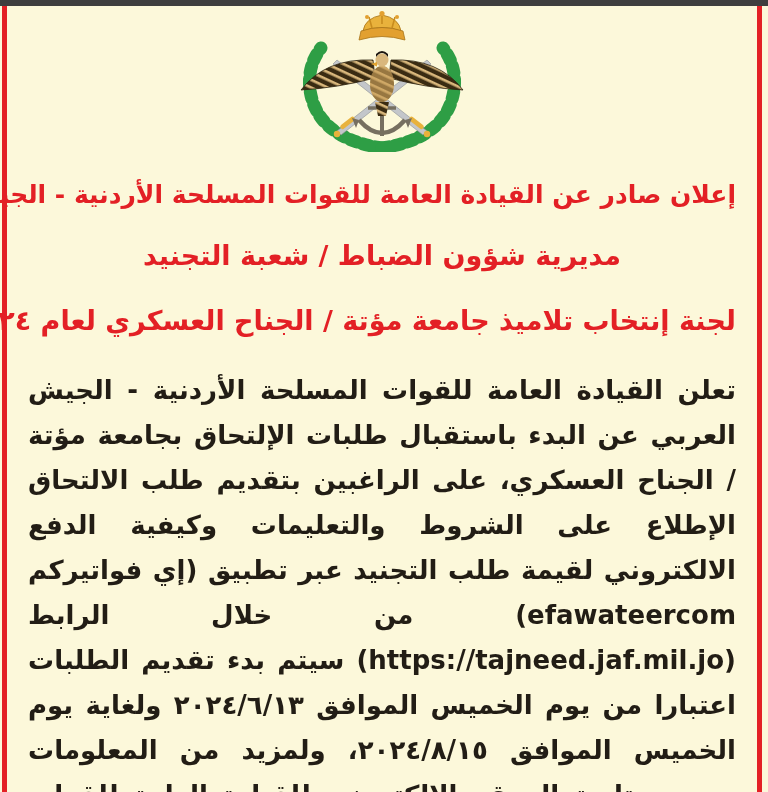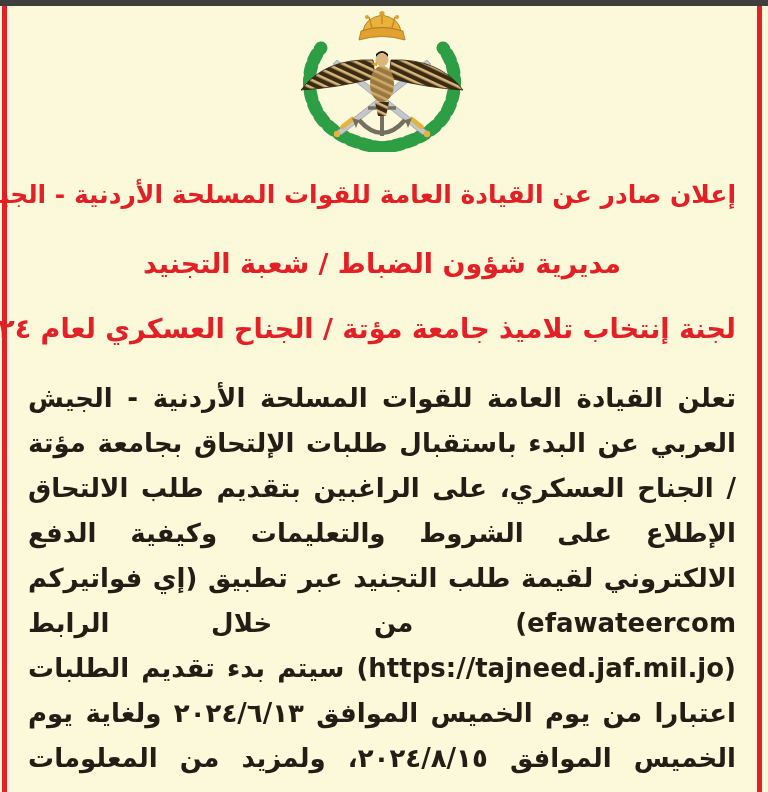--- a/index.html
+++ b/index.html
@@ -14,21 +14,21 @@
   .stripe.left { left:2px; }
   .stripe.right { right:6px; }
   .content { position:absolute; top:6px; left:10px; right:14px; bottom:0; padding:0 18px; }
   .emblem { width:170px; height:142px; margin:4px auto 0; }
   .red-heading {
     margin:0; padding:0;
     color:#E32025; font-weight:bold; text-align:center;
     white-space:nowrap; line-height:42px;
   }
   .hl1 { margin-top:22px; font-size:25px; }
-  .hl2 { margin-top:27px; font-size:27px; }
+  .hl2 { margin-top:19px; font-size:27px; }
   .hl3 { margin-top:23px; font-size:27px; }
   .body-par {
     margin:26px 0 0; color:#221D15; font-weight:bold;
     font-size:26px; line-height:45px;
     text-align:justify; text-align-last:right;
   }
 </style>
 </head>
 <body>
 

